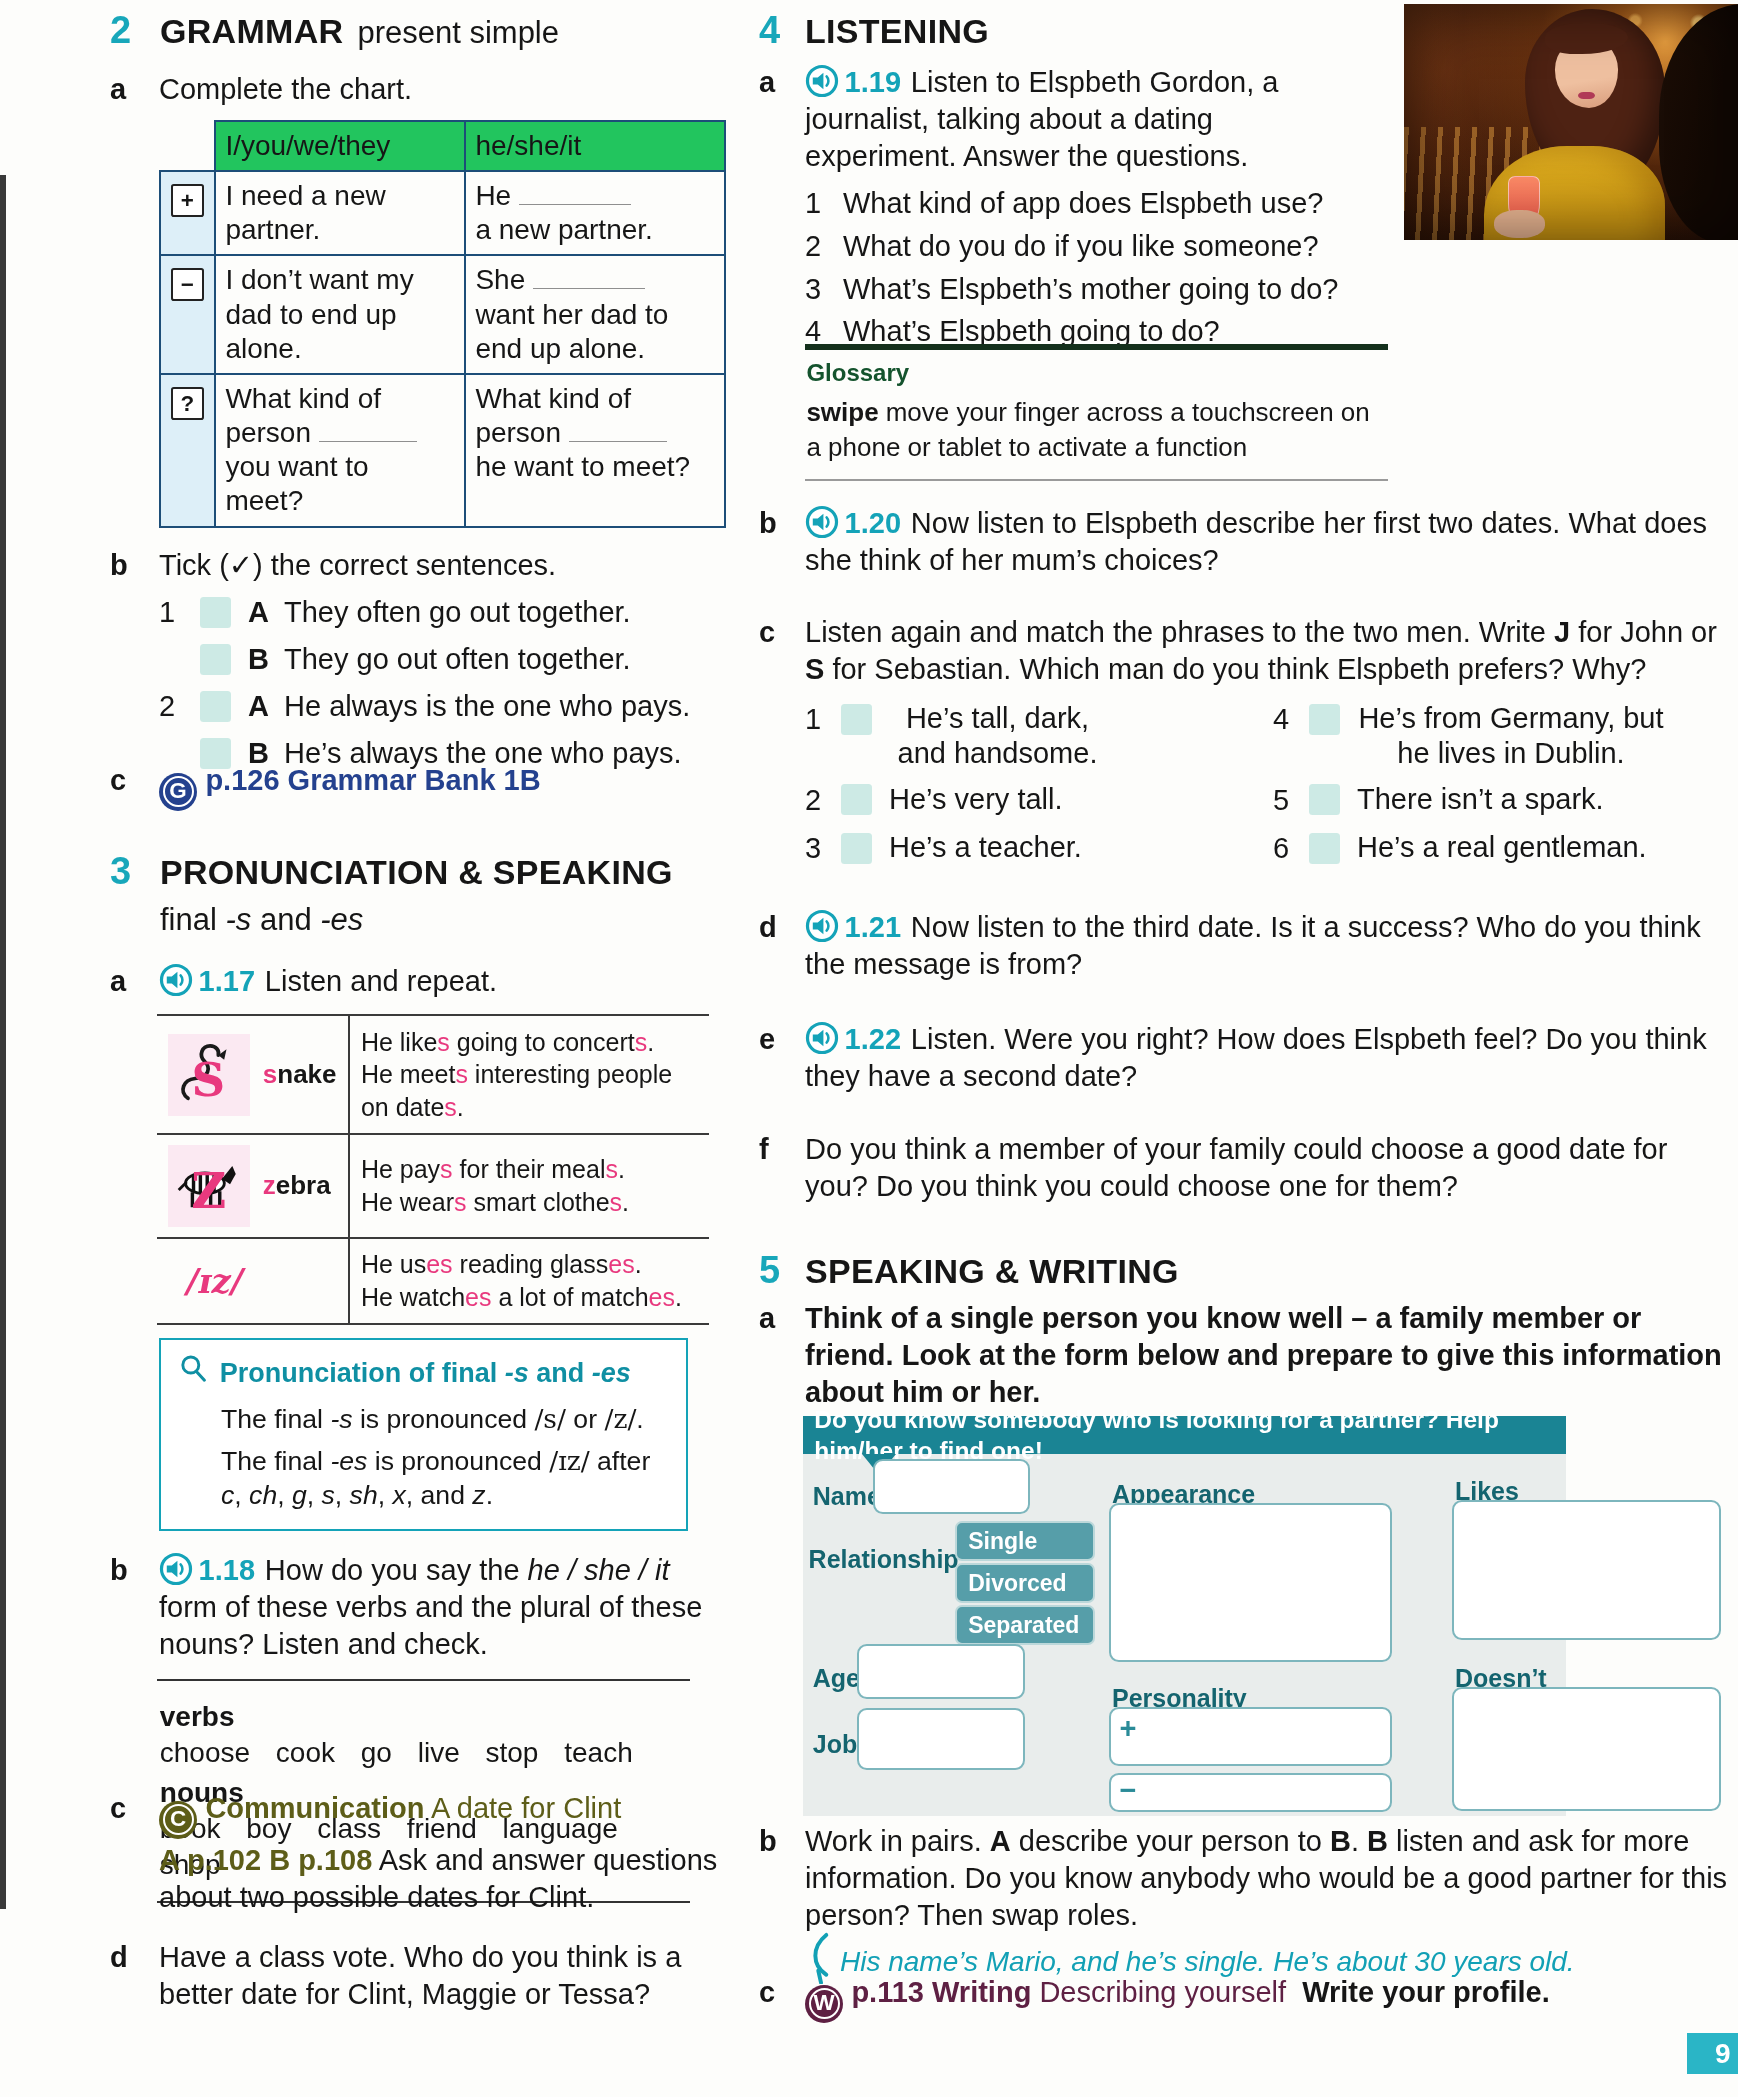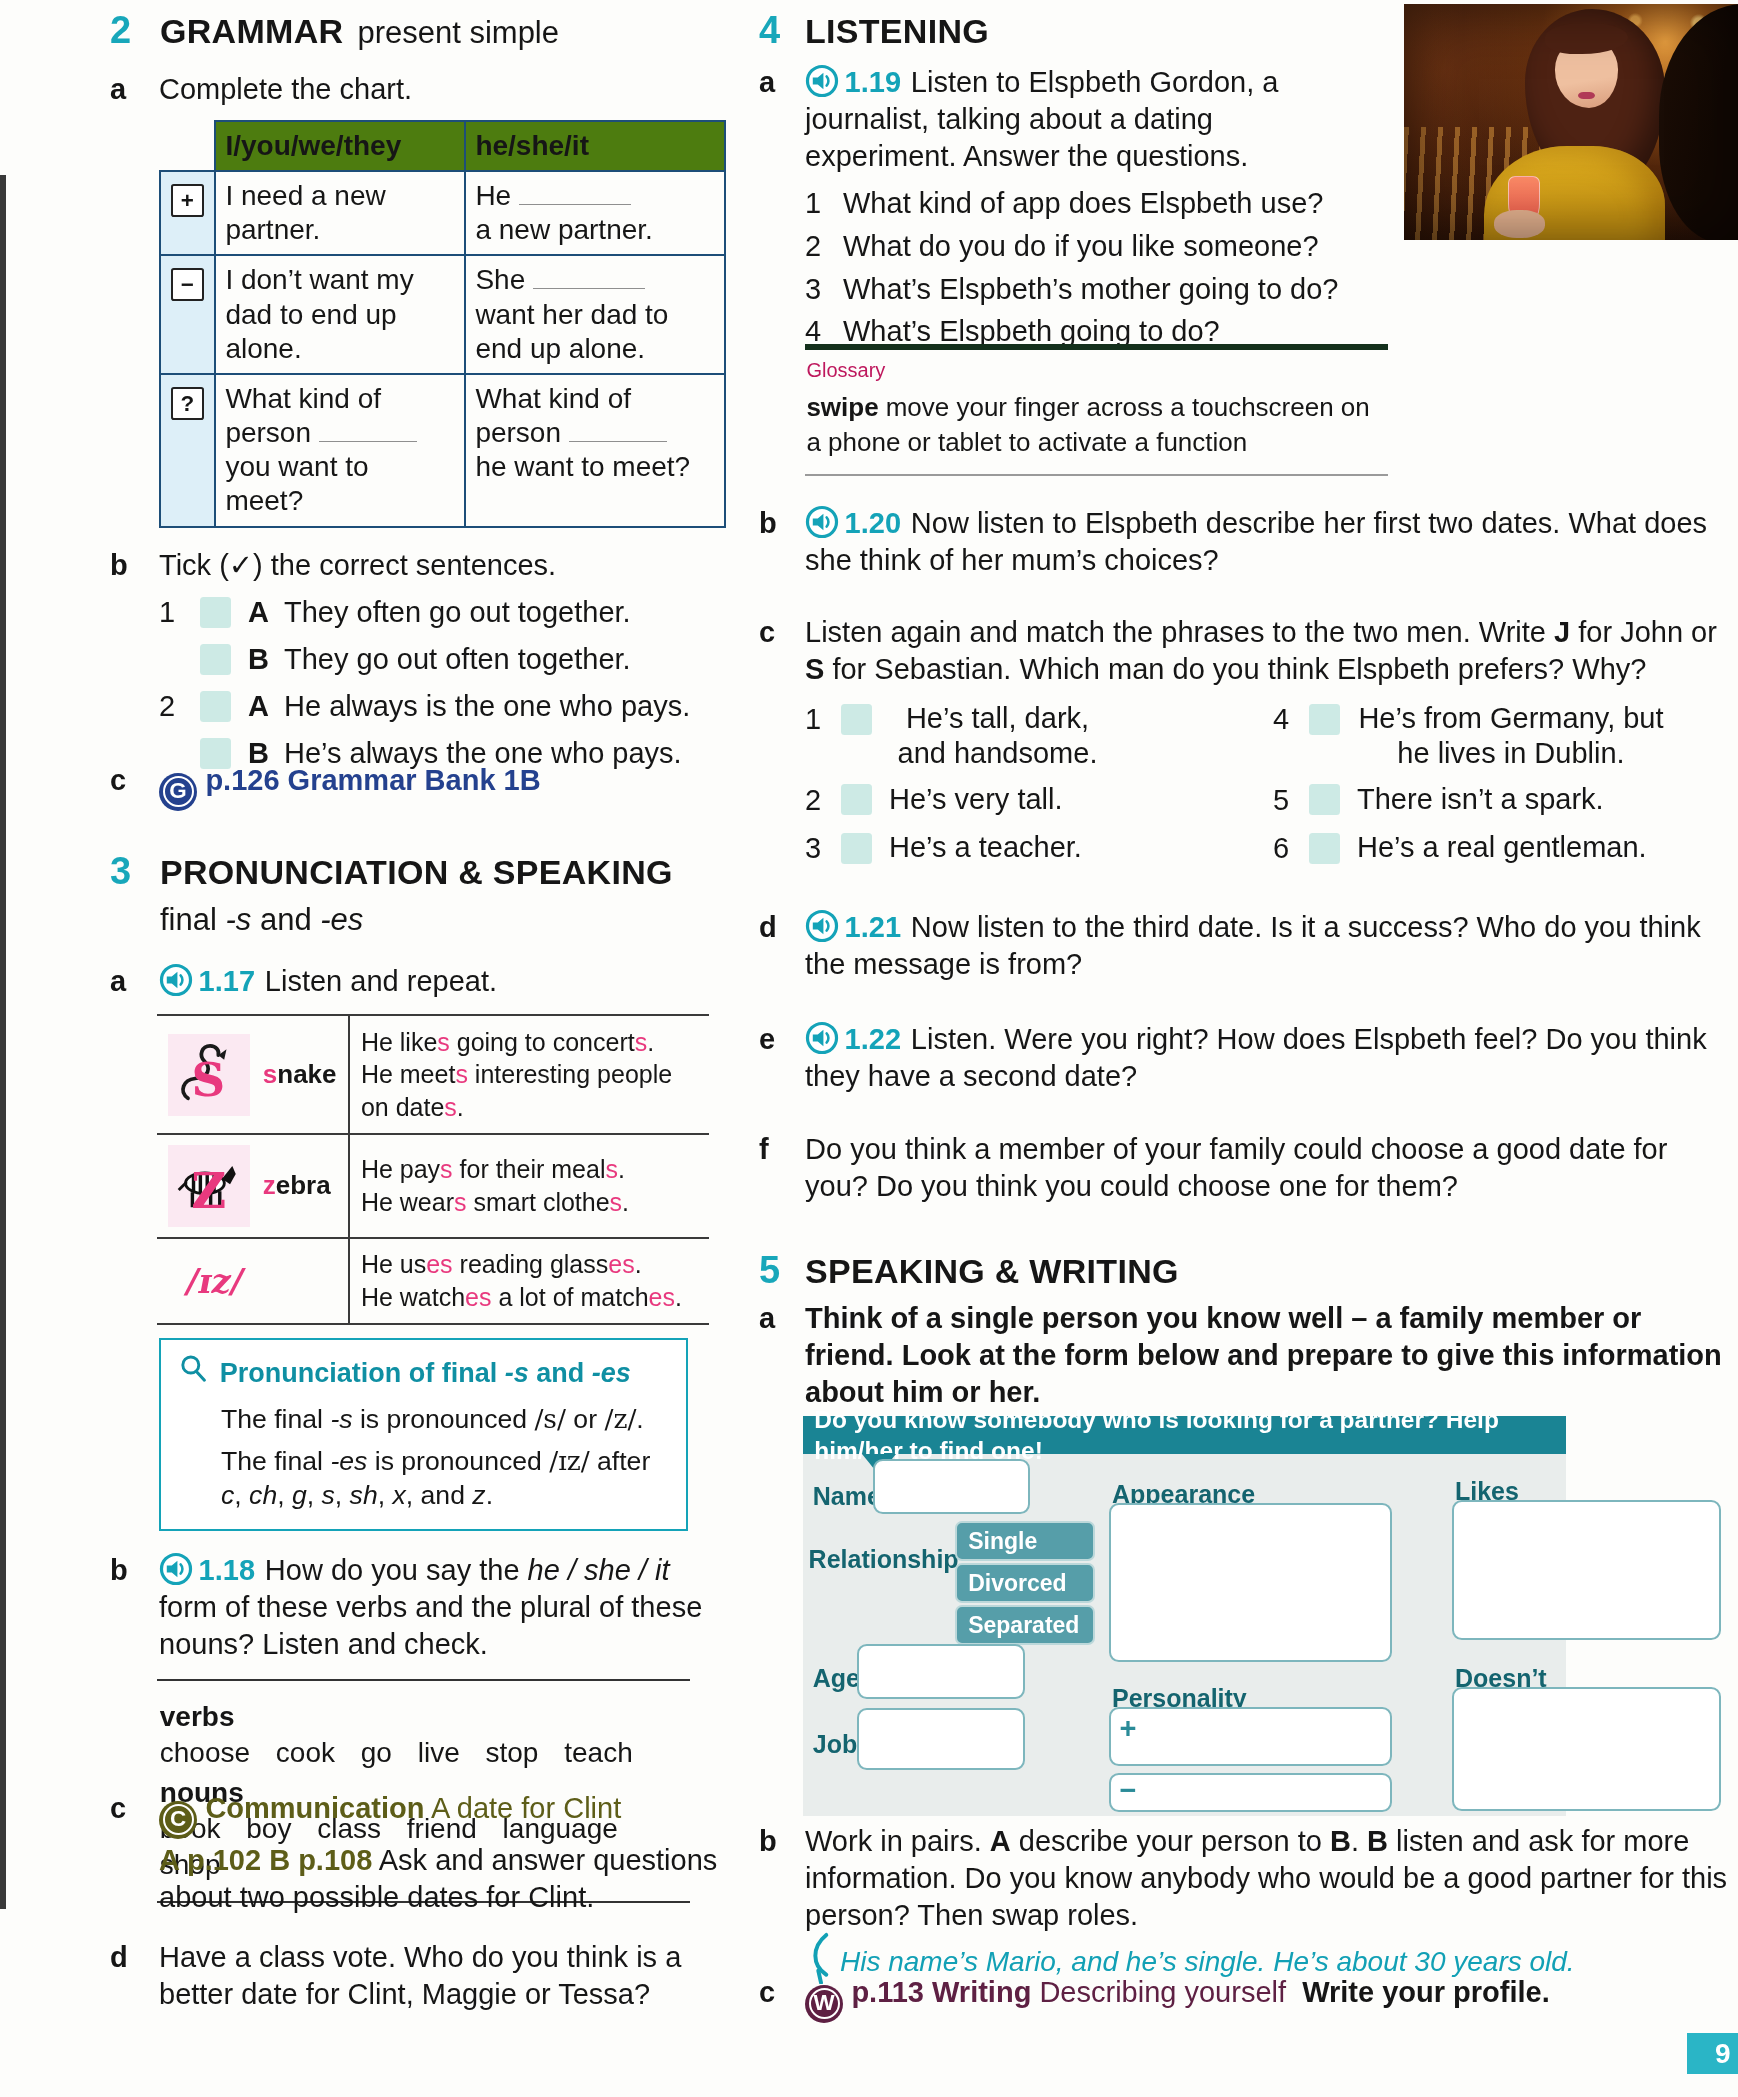--- a/index.html
+++ b/index.html
@@ -22,21 +22,21 @@
 
   
   .aicon{display:inline-block;width:34px;height:34px;vertical-align:-6.3px;margin-right:5.6px;}
   .aicon svg{display:block;}
   .track{color:#14a3b8;font-weight:bold;margin-right:9.8px;}
 
   
   .chart{border-collapse:collapse;font-size:28px;line-height:1.22;}
   .chart th,.chart td{border:2.1px solid #1d4e78;padding:7px 9.8px;text-align:left;vertical-align:top;}
   .chart .ghost{border:none;background:none;}
-  .chart .hd{background:#4d7c0f;font-weight:bold;}
+  .chart .hd{background:#22c55e;font-weight:normal;}
   .chart .ic{background:#ddeff8;text-align:center;padding-top:9.8px;}
   .sym{display:inline-flex;width:29px;height:29px;border:2.4px solid #222;border-radius:2.8px;background:#fff;
        align-items:center;justify-content:center;font-size:22.4px;font-weight:bold;}
   .blank{display:inline-block;border-bottom:1.7px solid #8f8f8f;height:24px;vertical-align:baseline;}
   .w1{width:112px;} .w2{width:98px;}
 
   
   .trow{display:flex;align-items:center;margin-top:9.8px;}
   .tnum{width:41px;flex:none;}
   .cbx{width:31px;height:31px;background:#cdeae5;border-radius:3.5px;flex:none;margin-right:17px;}
@@ -68,21 +68,21 @@
   .pbox-line{font-size:26.6px;margin-left:43px;margin-top:8.4px;}
 
   
   .vbox{border-top:2.1px solid #333;border-bottom:2.1px solid #333;padding:14px 2.8px;font-size:28px;}
   .vrow{display:flex;margin:4.2px 0;flex-direction:column;}
   .vlabel{font-weight:bold;width:112px;flex:none;}
   .vwords{word-spacing:18px;}
 
   
   .glossary{border-top:6.3px solid #14301c;border-bottom:2.1px solid #9a9a9a;padding:8.4px 1.4px 14px;}
-  .gtitle{color:#be185d;font-weight:normal;font-size:20px;}
+  .gtitle{color:#14532d;font-weight:bold;font-size:24px;}
   .gdef{font-size:26px;margin-top:5.6px;line-height:1.35;}
   .gdef b{margin-right:7px;}
 
   
   .qlist{margin-top:9.8px;}
   .qrow{display:flex;margin-top:5.6px;}
   .qnum{width:38px;flex:none;}
   .match{position:relative;margin-top:12.6px;height:175px;}
   .mcol{position:absolute;top:0;}
   .mitem{display:flex;align-items:flex-start;margin-bottom:11.2px;}

